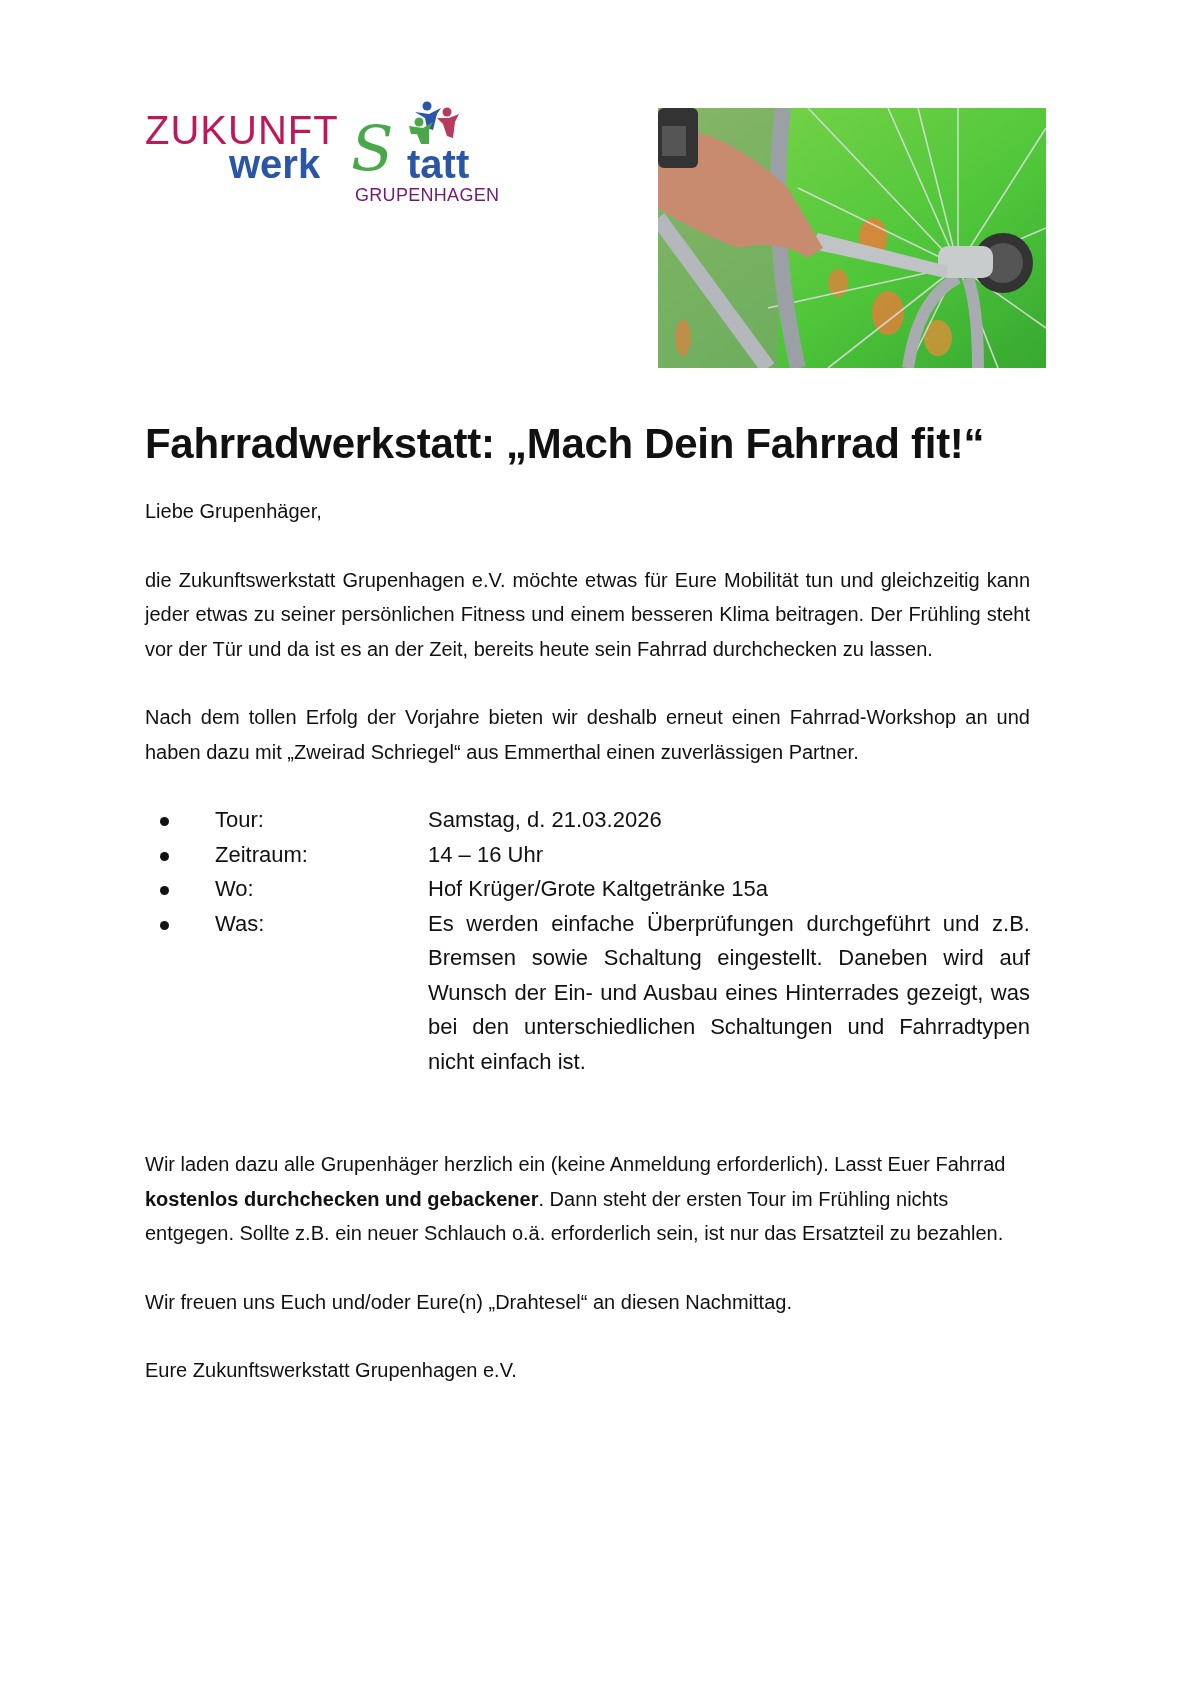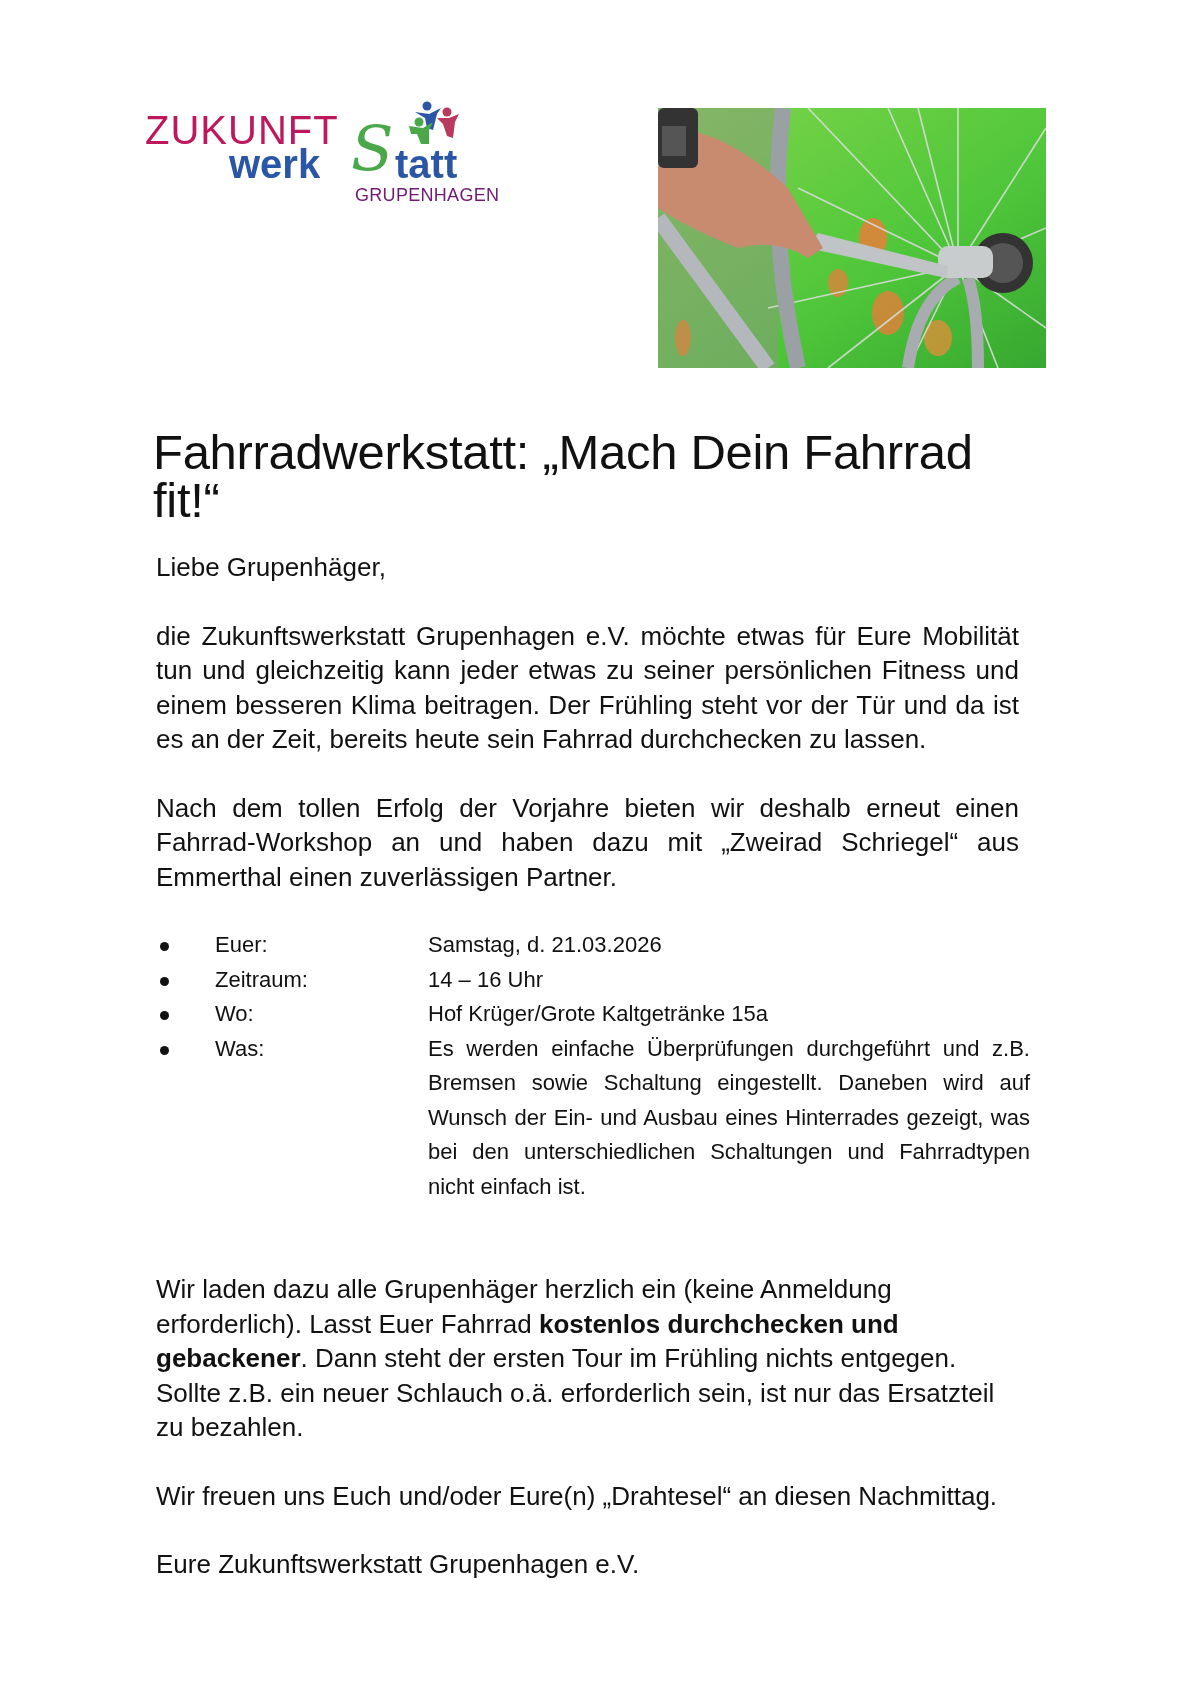--- a/index.html
+++ b/index.html
@@ -6,33 +6,33 @@
   body { width: 1190px; height: 1683px; position: relative; overflow: hidden;
          font-family: "Liberation Sans", "DejaVu Sans", sans-serif; color: #111; }
 
   .logo { position: absolute; left: 145px; top: 100px; width: 330px; height: 110px; }
   .logo-line1 { position: absolute; left: 0; top: 10px; font-weight: normal; font-size: 40px;
                 letter-spacing: 1px; color: #be185d; line-height: 1; }
   .logo-line2 { position: absolute; left: 84px; top: 44px; font-weight: bold; font-size: 40px;
                 color: #2a56a5; line-height: 1; }
   .logo-s { position: absolute; left: 206px; top: 18px; font-family: "DejaVu Serif", serif;
             font-style: italic; font-size: 62px; color: #4aa84a; line-height: 1; }
-  .logo-tatt { position: absolute; left: 250px; top: 44px; font-weight: bold; font-size: 40px;
+  .logo-tatt { position: absolute; left: 262px; top: 44px; font-weight: bold; font-size: 40px;
                color: #2a56a5; line-height: 1; }
   .logo-sub { position: absolute; left: 210px; top: 86px; font-size: 18px; color: #701a75;
               letter-spacing: 0.3px; line-height: 1; }
   .logo-figures { position: absolute; left: 262px; top: 0px; width: 60px; height: 44px; }
 
   .photo { position: absolute; left: 658px; top: 108px; width: 388px; height: 260px;
            overflow: hidden; background: #5ecb3a; }
 
   .content { position: absolute; left: 145px; top: 420px; width: 885px; }
-  .title { font-family: "Liberation Sans", sans-serif; font-weight: normal; font-size: 49px;
-           margin: 8px; line-height: 48px; letter-spacing: -0.3px; }
-  p { font-size: 26px; line-height: 34.5px; margin: 11px; }
+  .title { font-family: "Liberation Sans", sans-serif; font-weight: bold; font-size: 42px;
+           margin: 0; line-height: 48px; letter-spacing: -0.3px; }
+  p { font-size: 20px; line-height: 34.5px; margin: 0; }
   .greeting { margin-top: 26px; }
   .para { margin-top: 34px; text-align: justify; }
   .para-left { margin-top: 34px; }
 
   .details { margin-top: 34px; margin-bottom: 0; padding: 0; list-style: none; }
   .details li { display: flex; font-size: 22px; line-height: 34.5px; }
   .bullet { width: 70px; flex: none; position: relative; }
   .bullet::before { content: ""; position: absolute; left: 15px; top: 14px; width: 9px; height: 9px;
                     border-radius: 50%; background: #111; }
   .dlabel { width: 213px; flex: none; }
@@ -109,21 +109,21 @@
 
   <p class="greeting">Liebe Grupenhäger,</p>
 
   <p class="para">die Zukunftswerkstatt Grupenhagen e.V. möchte etwas für Eure Mobilität tun und gleichzeitig kann jeder etwas zu seiner persönlichen Fitness und einem besseren Klima beitragen. Der Frühling steht vor der Tür und da ist es an der Zeit, bereits heute sein Fahrrad durchchecken zu lassen.</p>
 
   <p class="para">Nach dem tollen Erfolg der Vorjahre bieten wir deshalb erneut einen Fahrrad-Workshop an und haben dazu mit „Zweirad Schriegel“ aus Emmerthal einen zuverlässigen Partner.</p>
 
   <ul class="details">
     <li>
       <span class="bullet"></span>
-      <span class="dlabel">Euer:</span>
+      <span class="dlabel">Tour:</span>
       <span class="dvalue">Samstag, d. 21.03.2026</span>
     </li>
     <li>
       <span class="bullet"></span>
       <span class="dlabel">Zeitraum:</span>
       <span class="dvalue">14 – 16 Uhr</span>
     </li>
     <li>
       <span class="bullet"></span>
       <span class="dlabel">Wo:</span>

